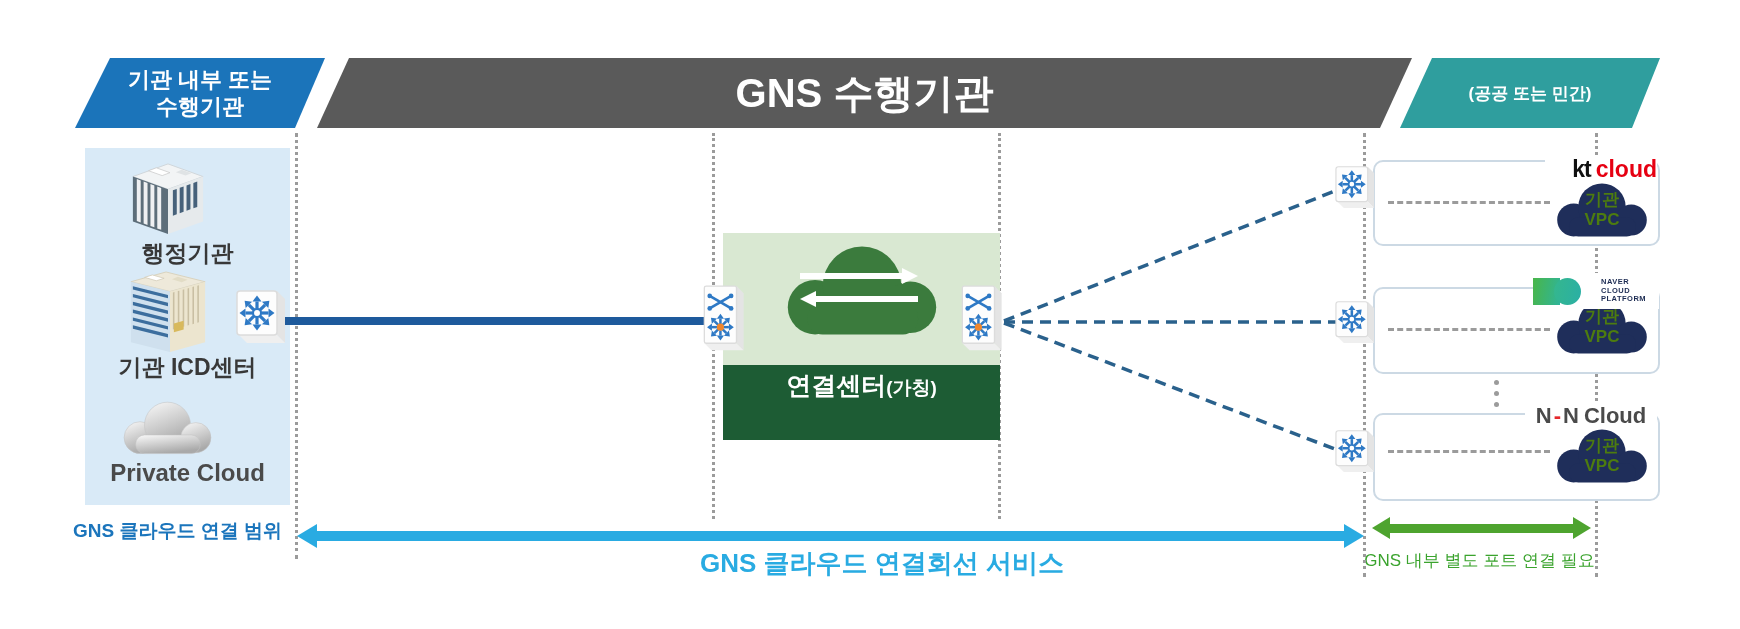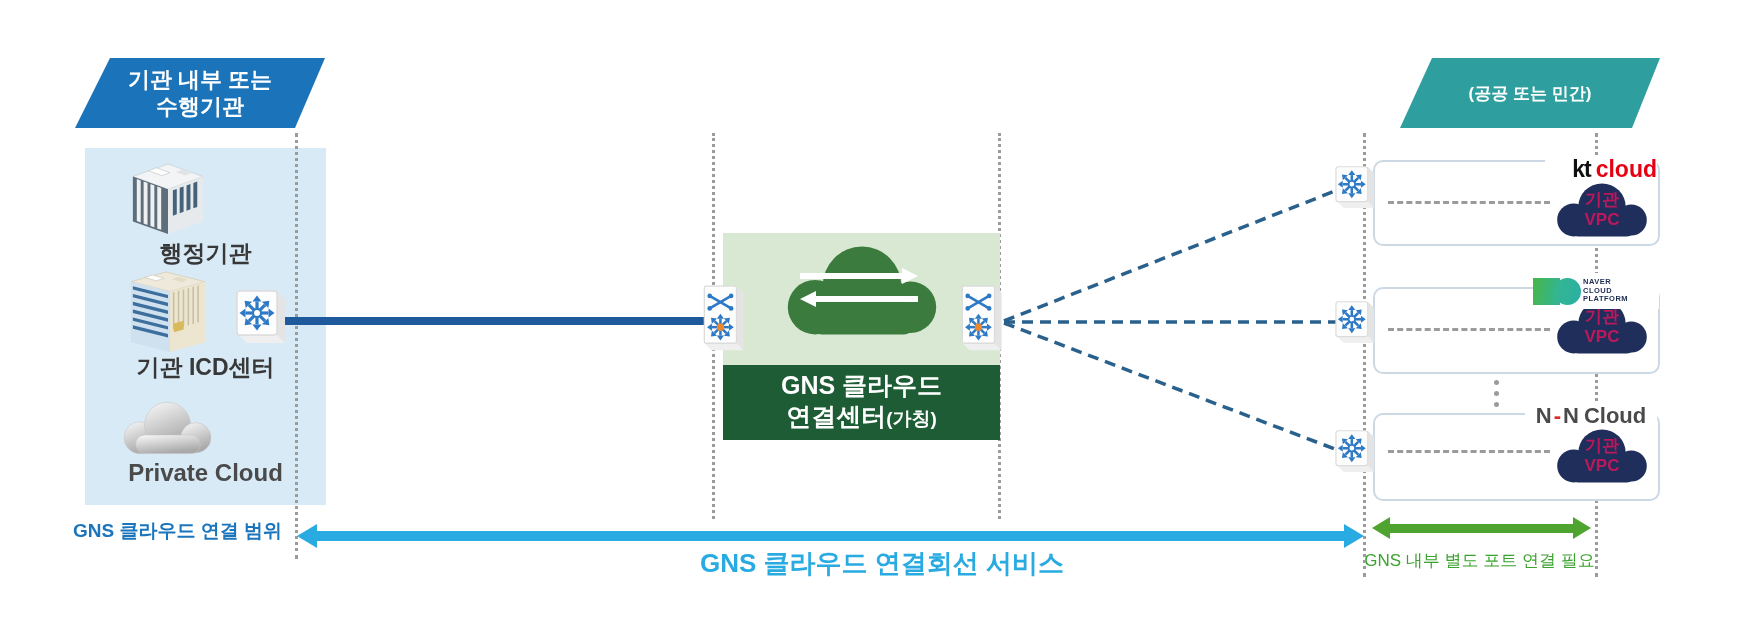--- a/index.html
+++ b/index.html
@@ -8,21 +8,21 @@
     font-family:"Liberation Sans","DejaVu Sans",sans-serif;
   }
   
   .banner{position:absolute;top:58px;height:70px;display:flex;flex-direction:column;justify-content:center;align-items:center;color:#fff;font-weight:bold;text-align:center;}
   #banner-left{left:75px;width:250px;background:#1b74ba;clip-path:polygon(35px 0,250px 0,220px 100%,0 100%);font-size:22px;line-height:27px;}
   #banner-center{left:317px;width:1095px;background:#5a5a5a;clip-path:polygon(32px 0,1095px 0,1063px 100%,0 100%);font-size:40px;}
   #banner-right{left:1400px;width:260px;background:#2f9e9e;clip-path:polygon(32px 0,260px 0,232px 100%,0 100%);}
   #banner-right .l1{font-size:24px;line-height:28px;}
   #banner-right .l2{font-size:17px;line-height:19px;}
   
-  #left-panel{position:absolute;left:85px;top:148px;width:205px;height:357px;background:#d9eaf7;padding-left:36px;}
+  #left-panel{position:absolute;left:85px;top:148px;width:205px;height:357px;background:#d9eaf7;}
   .lp-icon{position:absolute;}
   .lp-label{position:absolute;left:0;width:100%;text-align:center;font-weight:bold;color:#383838;font-size:23px;}
   #lp-label-3{color:#4a4a4a;font-weight:600;font-size:24px;}
   #caption-left{position:absolute;left:60px;top:518px;width:235px;text-align:center;font-size:19px;font-weight:bold;color:#1b75bc;}
   
   .vdot{position:absolute;width:0;border-left:3px dotted #9b9b9b;z-index:1;}
   
   #main-link{position:absolute;left:262px;top:317px;width:462px;height:8px;background:#1e5a9c;z-index:2;}
   
   #center-box-top{position:absolute;left:723px;top:233px;width:277px;height:132px;background:#d9e8d2;z-index:2;}
@@ -41,29 +41,29 @@
   #ex-bot .bar{right:0;width:102px;}
   #ex-bot .tri{left:0;border-right:16px solid #fff;}
   
   .sw{position:absolute;z-index:4;}
   
   #fan{position:absolute;left:0;top:0;z-index:1;pointer-events:none;}
   
   .pbox{position:absolute;left:1373px;width:287px;background:#fff;border:2px solid #ccd9e4;border-radius:10px;box-sizing:border-box;z-index:2;}
   .hdash{position:absolute;left:1388px;width:162px;border-top:3px dashed #9b9b9b;z-index:2;}
   .vpc{position:absolute;left:1546px;width:112px;height:64px;color:#1f2e5a;z-index:3;}
-  .vpc-label{position:absolute;left:0;right:0;top:13px;text-align:center;color:#be185d;font-weight:bold;font-size:17px;line-height:20px;z-index:4;}
+  .vpc-label{position:absolute;left:0;right:0;top:13px;text-align:center;color:#4d7c0f;font-weight:bold;font-size:17px;line-height:20px;z-index:4;}
   
   #logo-kt{position:absolute;left:1545px;top:155px;width:112px;height:28px;background:#fff;text-align:right;z-index:4;line-height:28px;}
   #logo-kt .brand{font-size:23px;font-weight:800;color:#101010;letter-spacing:-1px;}
   #logo-kt .sfx{font-size:23px;font-weight:bold;color:#e60012;margin-left:5px;}
   #logo-naver{position:absolute;left:1533px;top:273px;width:126px;height:36px;background:#fff;display:flex;align-items:center;z-index:4;}
   #logo-naver .sq{width:27px;height:27px;background:linear-gradient(100deg,#49b649,#2fb49a);}
   #logo-naver .ci{width:27px;height:27px;border-radius:50%;background:linear-gradient(100deg,#35b78d,#2aafa5);margin-left:-6px;}
-  #logo-naver .tx{margin-left:2px;font-size:7.5px;line-height:8.5px;font-weight:bold;color:#1c2b52;letter-spacing:.5px;}
+  #logo-naver .tx{margin-left:20px;font-size:7.5px;line-height:8.5px;font-weight:bold;color:#1c2b52;letter-spacing:.5px;}
   #logo-nhn{position:absolute;left:1525px;top:403px;width:132px;height:26px;background:#fff;text-align:center;z-index:4;line-height:26px;font-weight:bold;font-size:22px;color:#4a4a4a;}
   #logo-nhn .dash{color:#e5282c;margin:0 2px;}
   #logo-nhn .sfx{margin-left:5px;font-weight:600;}
   
   #dots{position:absolute;left:1494px;top:380px;z-index:2;}
   #dots div{width:5px;height:5px;border-radius:50%;background:#9b9b9b;margin-bottom:6px;}
   
   .darrow{position:absolute;z-index:2;}
   .darrow .bar{position:absolute;background:currentColor;}
   .darrow .hl,.darrow .hr{position:absolute;width:0;height:0;}
@@ -184,20 +184,23 @@
     </symbol>
   </defs>
 </svg>
 
 <div id="canvas">
 
   <div class="banner" id="banner-left">
     <div>기관 내부 또는</div>
     <div>수행기관</div>
   </div>
+  <div class="banner" id="banner-center">
+    <div>GNS 수행기관</div>
+  </div>
   <div class="banner" id="banner-right">
     <div class="l2">(공공 또는 민간)</div>
   </div>
 
   <div id="left-panel">
     <svg class="lp-icon" style="left:42px;top:12px;width:82px;height:78px;" viewBox="0 0 84 80">
       <polygon points="42,4 78,17 42,30 6,17" fill="#f2f4f5" stroke="#d0d6da"></polygon>
       <polygon points="30,8 44,13 36,16 22,11" fill="#ffffff" stroke="#cccccc" stroke-width="0.8"></polygon>
       <polygon points="56,10 66,13.5 60,16 50,12.5" fill="#dfe3e5"></polygon>
       <polygon points="6,17 42,30 42,76 6,63" fill="#5d6e7a"></polygon>
@@ -283,21 +286,20 @@
     </svg>
   <div class="ex-arrow" id="ex-top">
       <div class="bar"></div>
       <div class="tri"></div>
     </div>
   <div class="ex-arrow" id="ex-bot">
       <div class="bar"></div>
       <div class="tri"></div>
     </div>
   <div id="center-box-band">
-    <div class="b1">GNS 클라우드</div>
     <div class="b2"><span>연결센터</span><span class="sfx">(가칭)</span></div>
   </div>
 
   <svg class="sw" style="left:231px;top:285px;width:60px;height:68px;">
       <use href="#sym-switch"></use>
     </svg>
   <svg class="sw" style="left:699px;top:282px;width:50px;height:76px;">
       <use href="#sym-mlswitch"></use>
     </svg>
   <svg class="sw" style="left:957px;top:282px;width:50px;height:76px;">

